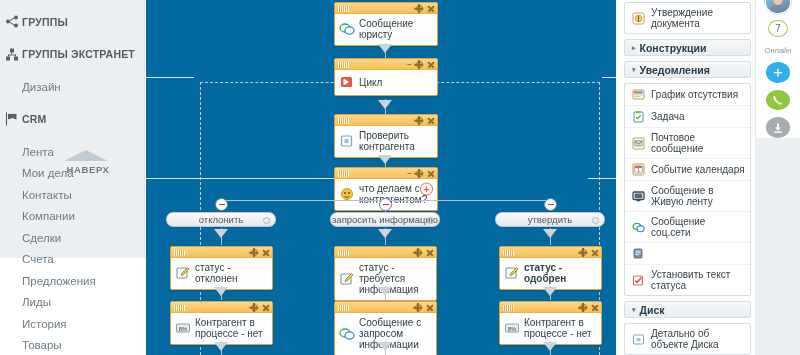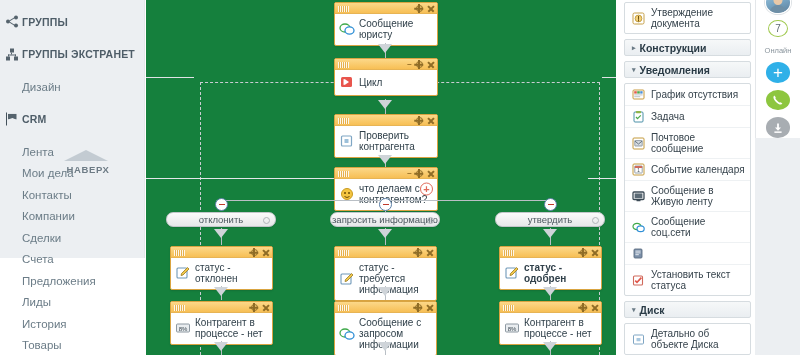--- a/index.html
+++ b/index.html
@@ -95,21 +95,21 @@
   }
   #scroll-top .st-label {
     position: absolute; left: 0; top: 14px; width: 88px;
     font-size: 9.5px; font-weight: bold; letter-spacing: .6px;
     color: #6d7b85;
   }
 
   
   #canvas {
     position: absolute; left: 146px; top: 0; width: 470px; height: 355px;
-    background: #15803d;
+    background: #0369a1;
     overflow: hidden;
   }
   
   #loop-container {
     position: absolute; left: 54px; top: 82px; width: 400px; height: 273px;
     border: 1px dashed #c9cdd2;
     border-bottom: none;
     background: transparent;
   }
 

